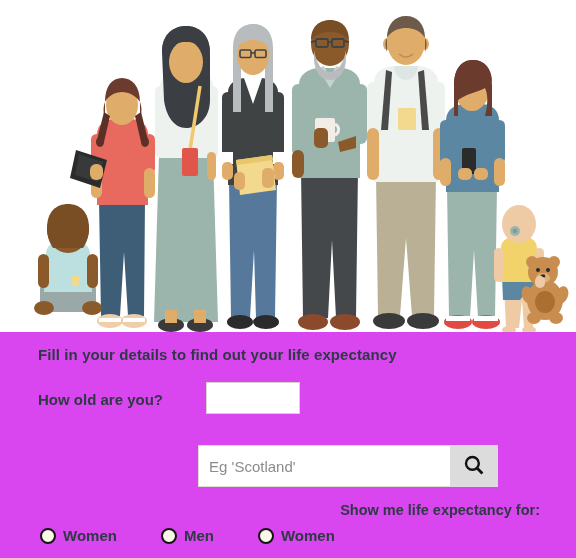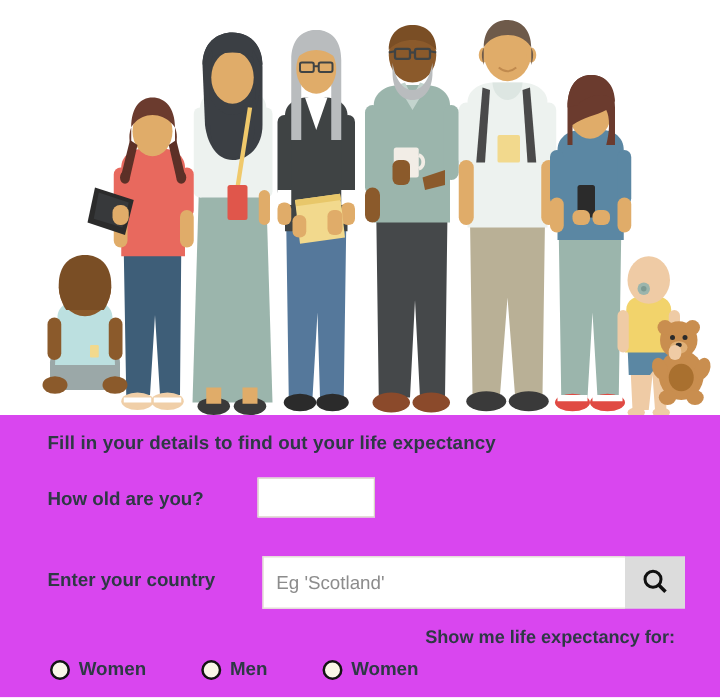--- a/index.html
+++ b/index.html
@@ -95,23 +95,23 @@
     position: absolute;
     left: 0;
     top: 11px;
     font-size: 15px;
     font-weight: bold;
     color: #2E3944;
     white-space: nowrap;
   }
   .country-wrap {
     position: absolute;
-    left: 172px;
+    left: 160px;
     top: 0;
-    width: 338px;
+    width: 300px;
     height: 42px;
     display: flex;
   }
   .country-input {
     flex: 1 1 auto;
     height: 42px;
     border: 1px solid #E2DED2;
     border-right: none;
     background: #ffffff;
     font-size: 15px;
@@ -440,21 +440,20 @@
   <div class="form-panel">
 
     <div class="intro-text">Fill in your details to find out your life expectancy</div>
 
     <div class="row-age">
       <label class="label-age">How old are you?</label>
       <input class="age-input" type="text" value="" style="">
     </div>
 
     <div class="row-country">
-      <label class="label-country">Enter your country</label>
       <div class="country-wrap">
         <input class="country-input" type="text" placeholder="Eg 'Scotland'" style="">
         <button class="search-btn">
           <span>
             <svg width="22" height="22" viewBox="0 0 22 22" xmlns="http://www.w3.org/2000/svg">
               <circle cx="9.4" cy="9.4" r="6.4" fill="none" stroke="#111111" stroke-width="2.4"></circle>
               <line x1="14.2" y1="14.2" x2="19.4" y2="19.4" stroke="#111111" stroke-width="2.8" stroke-linecap="butt"></line>
             </svg>
           </span>
         </button>

